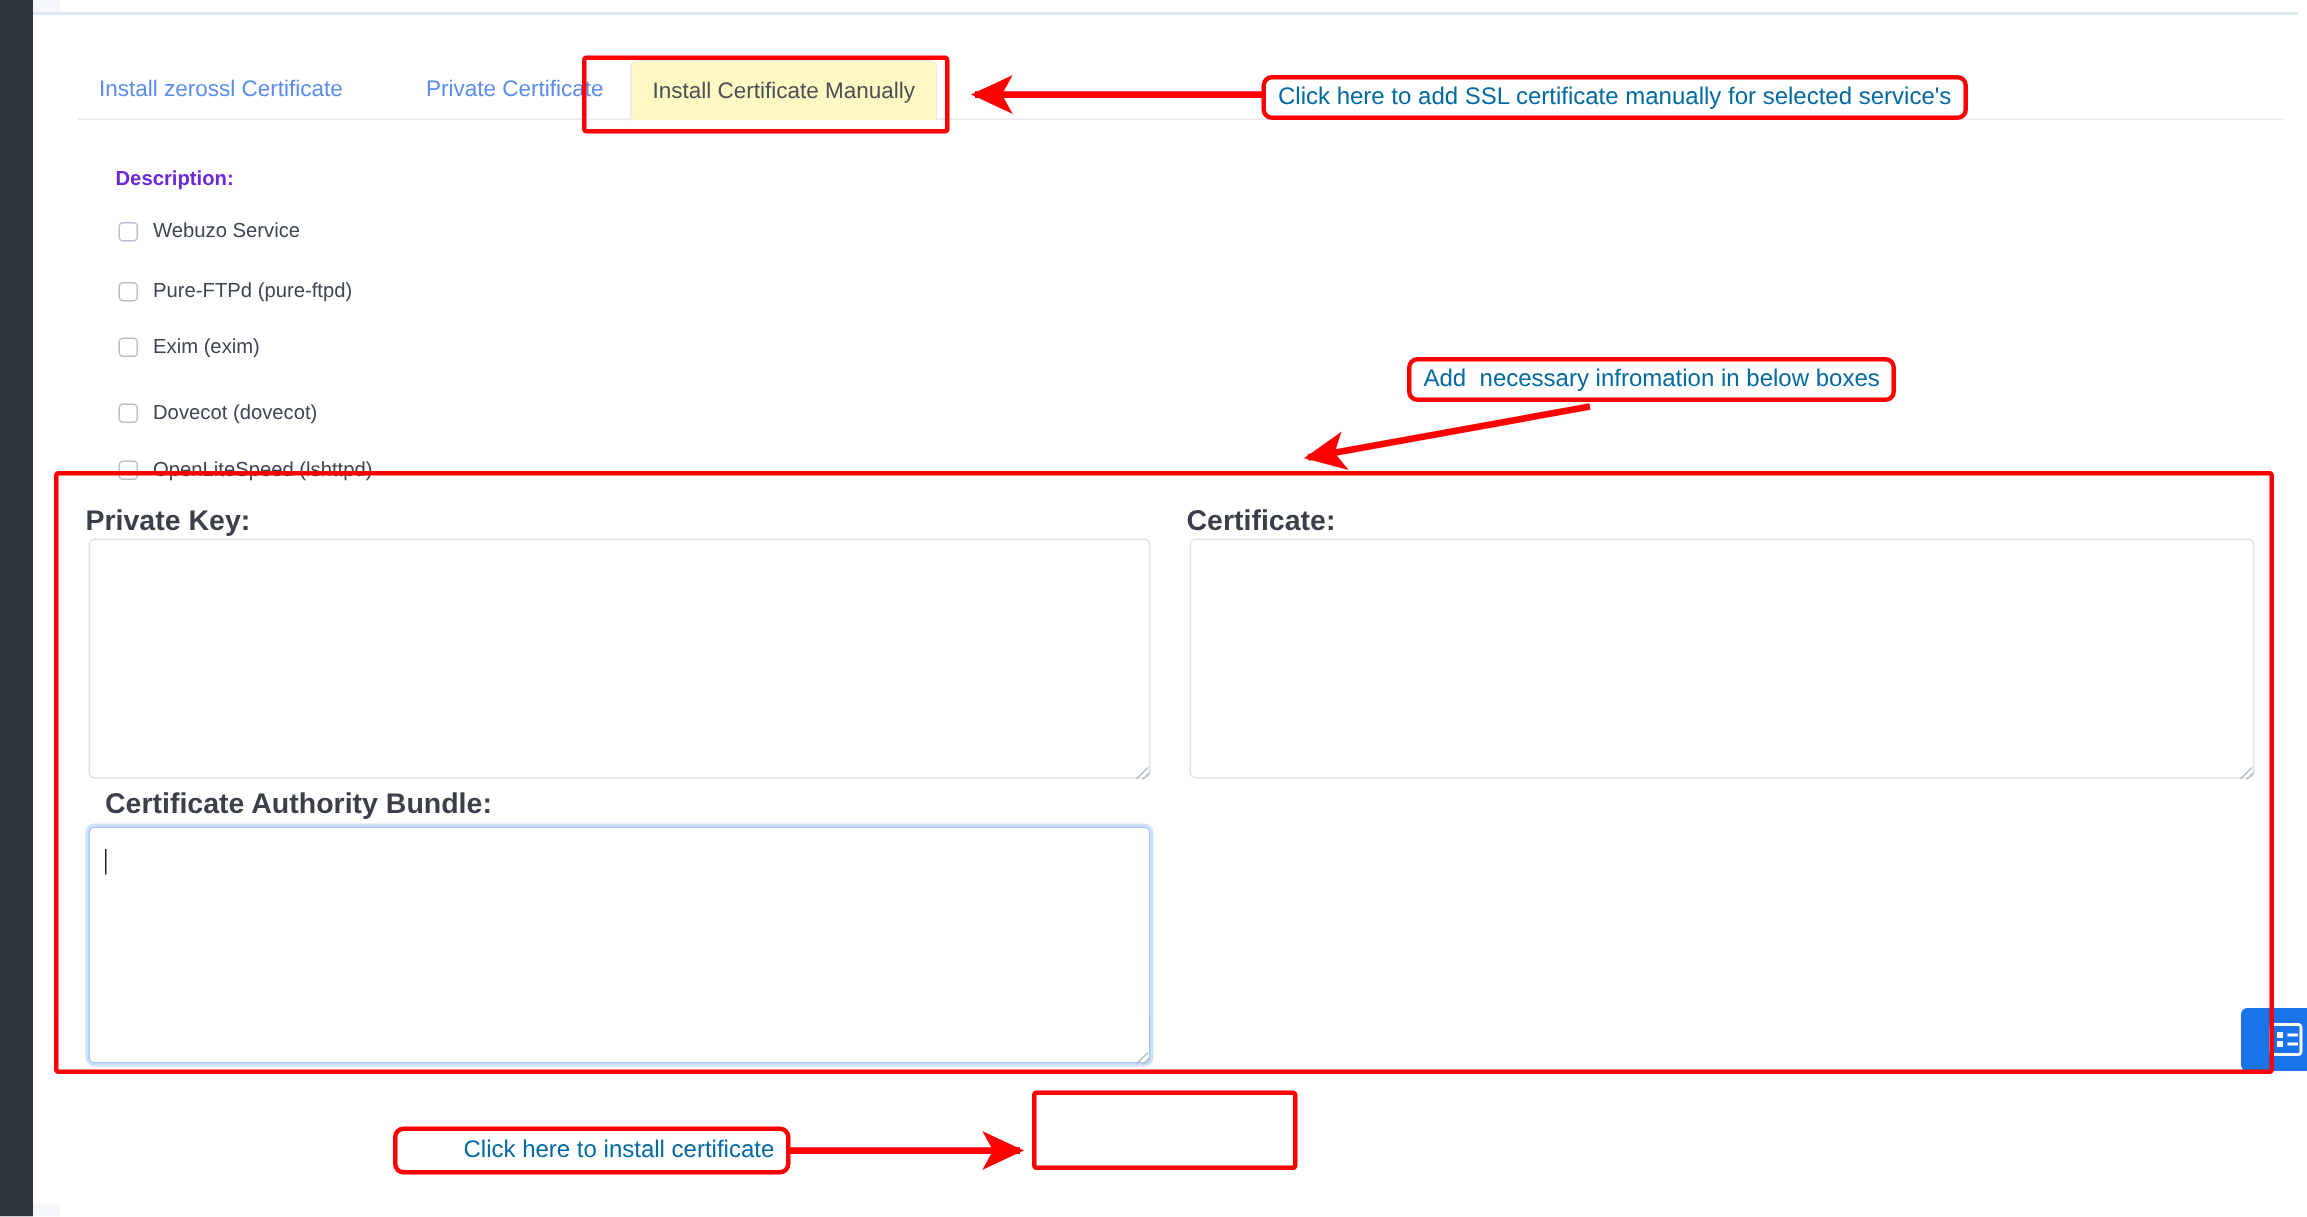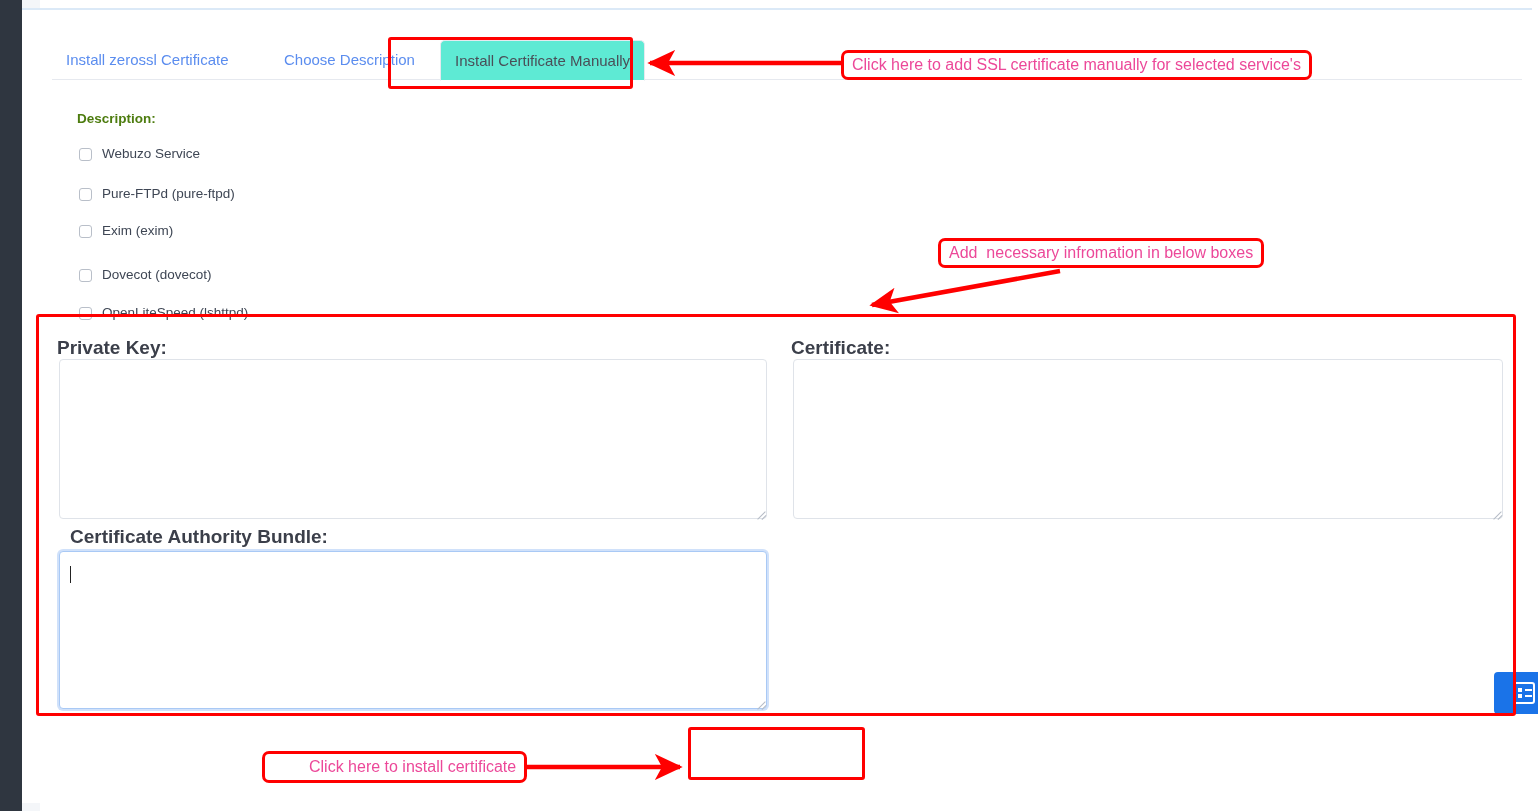--- a/index.html
+++ b/index.html
@@ -58,37 +58,37 @@
     line-height: 40px;
     font-size: 15px;
     color: #5b8def;
     padding: 0 14px;
     cursor: pointer;
     white-space: nowrap;
   }
   .tab.t1 { left: 0px; }
   .tab.t2 { left: 218px; }
   .tab.t3 {
-    left: 388px;
+    left: 368px;
     color: #4a4f58;
-    background: #5eead4;
+    background: #fef9c3;
     border: 1px solid #e6e9ef;
     border-bottom: 1px solid #ffffff;
     border-radius: 5px 5px 0 0;
     height: 41px;
     line-height: 39px;
   }
 
   
   .desc-label {
     position: absolute;
     left: 55px; top: 101px;
     font-size: 13.5px;
     font-weight: bold;
-    color: #4d7c0f;
+    color: #6d28d9;
   }
   .chk-row {
     position: absolute;
     left: 57px;
     height: 20px;
     display: flex;
     align-items: flex-end;
     cursor: pointer;
   }
   .chk-box {
@@ -178,21 +178,21 @@
     border: 3px solid #ff0000;
     border-radius: 3px;
     background: transparent;
     pointer-events: none;
   }
   .anno-label {
     position: absolute;
     border: 3px solid #ff0000;
     border-radius: 7px;
     background: #ffffff;
-    color: #ec4899;
+    color: #0369a1;
     font-size: 16px;
     line-height: 1;
     display: flex;
     align-items: center;
     padding: 0 8px;
     white-space: pre;
     pointer-events: none;
   }
   .anno-svg {
     position: absolute;
@@ -245,21 +245,21 @@
 
 <div id="screen">
 
   <div class="left-rail"></div>
   <div class="left-gap"></div>
 
   <div class="card">
 
     <div class="tabs">
       <div class="tab t1">Install zerossl Certificate</div>
-      <div class="tab t2">Choose Description</div>
+      <div class="tab t2">Private Certificate</div>
       <div class="tab t3">Install Certificate Manually</div>
     </div>
 
     <div class="desc-label">Description:</div>
 
     <div class="chk-row" style="top:131px">
       <span class="chk-box"></span>
       <span class="chk-text">Webuzo Service</span>
     </div>
     <div class="chk-row" style="top:171px">

